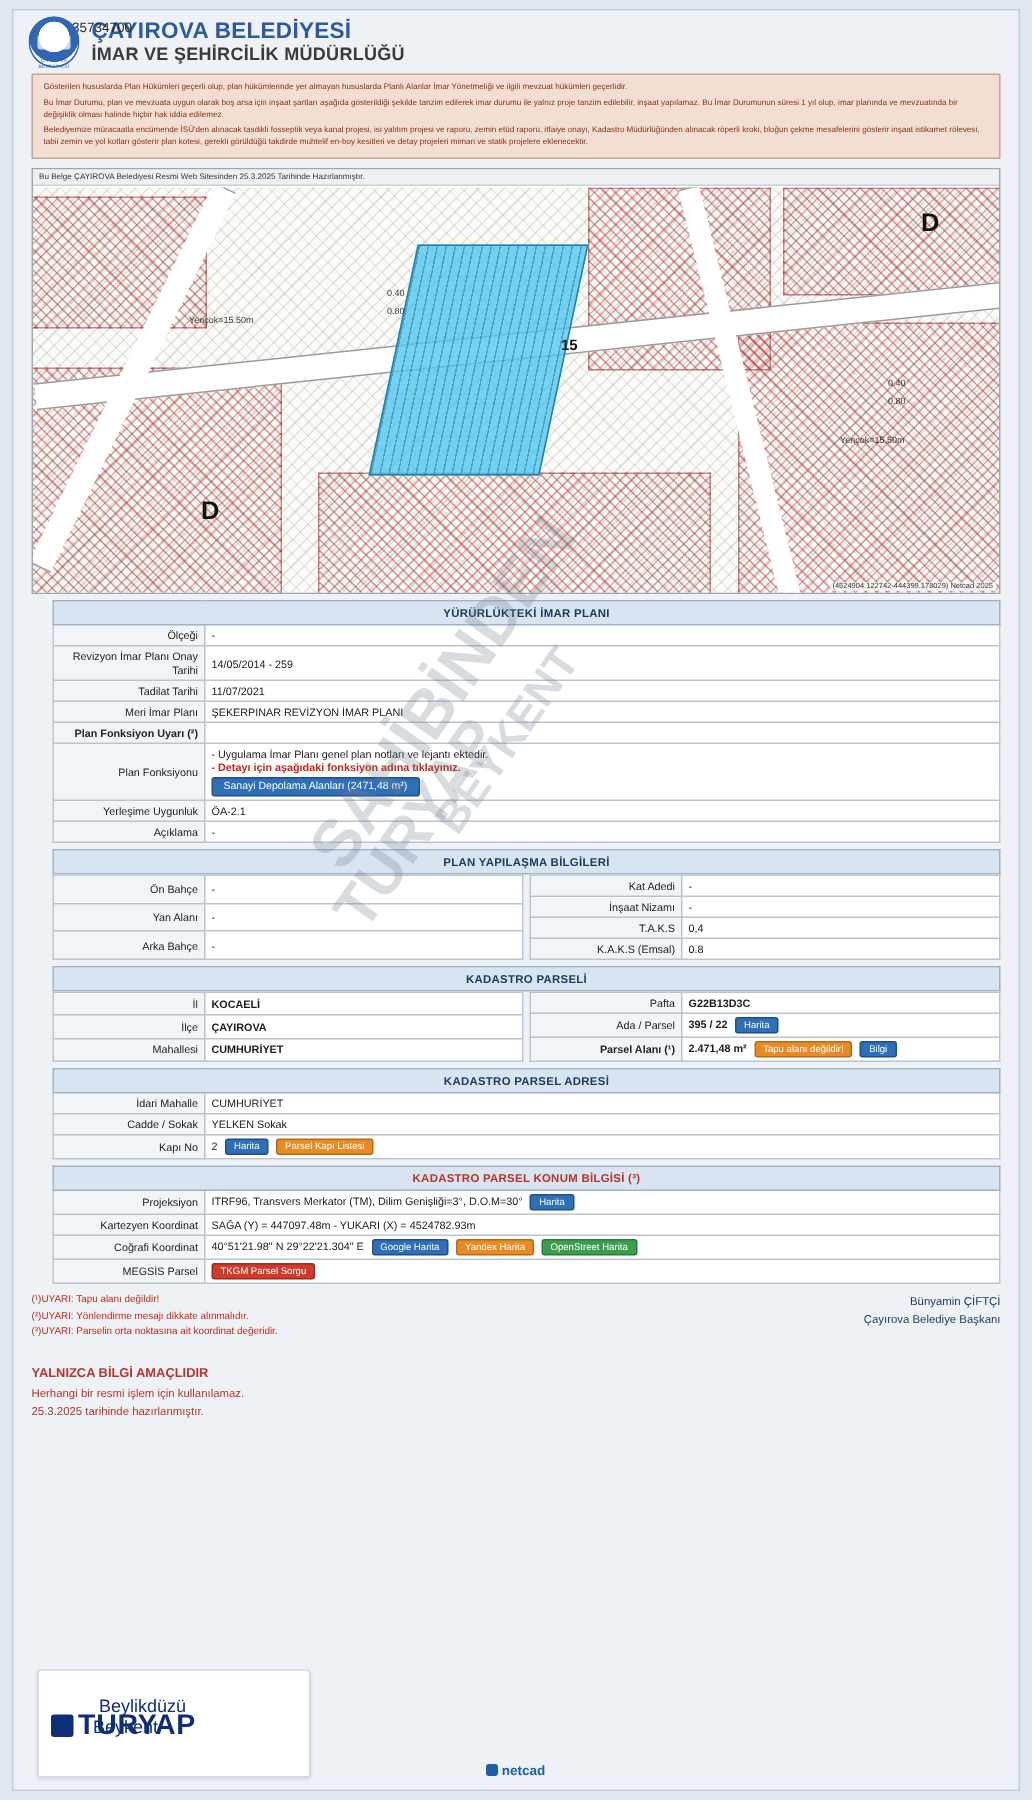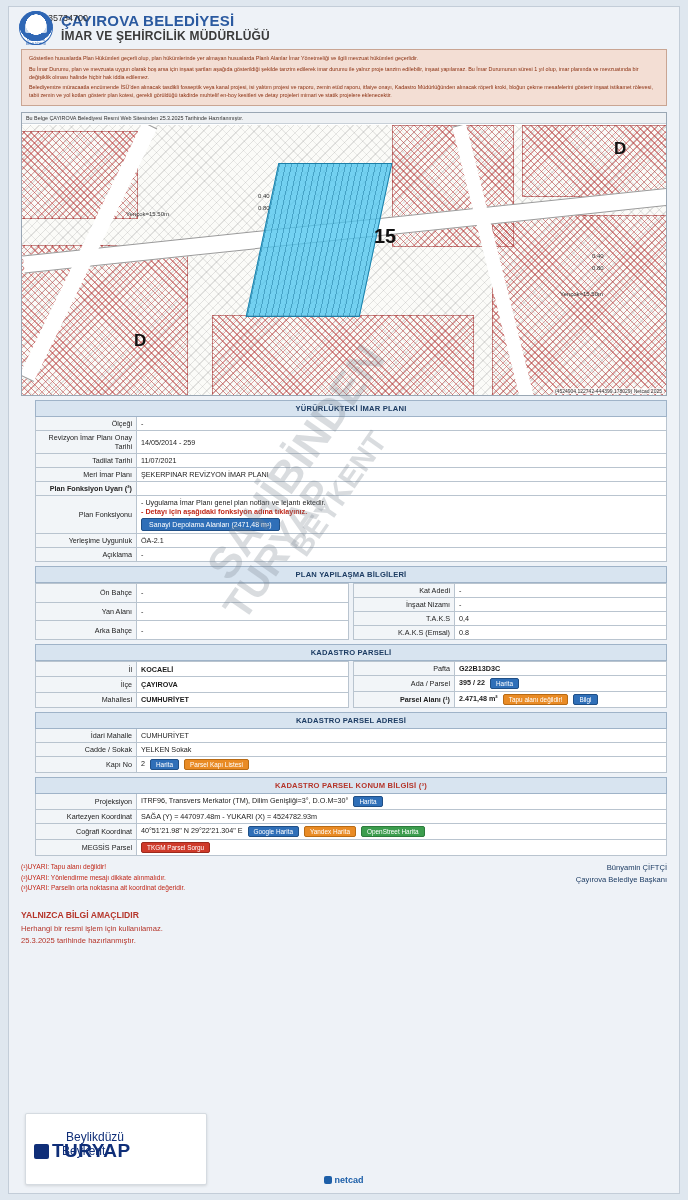--- a/index.html
+++ b/index.html
@@ -88,21 +88,21 @@
     position:absolute;
     background:rgba(77,197,238,.78);
     border:1px solid #1b7fa8;
   }
   .parcelhatch{
     position:absolute;inset:0;
     background:repeating-linear-gradient(90deg, rgba(20,110,150,.45) 0 1px, rgba(255,255,255,0) 1px 6px);
   }
   .mlabel{position:absolute;font-size:7px;color:#222;}
   .mlabel.big{font-size:17px;font-weight:bold;color:#111;}
-  .mlabel.num{font-size:20px;font-weight:bold;color:#111;}
+  .mlabel.num{font-size:10px;font-weight:bold;color:#111;}
   .mtag{position:absolute;font-size:6px;color:#333;}
   .mcopy{
     position:absolute;right:2px;bottom:1px;font-size:5px;color:#333;background:rgba(255,255,255,.7);padding:0 2px;
   }
   
   .section{margin:4px 12px 0 26px;}
   table{border-collapse:collapse;width:100%;font-size:7.2px;background:#fff;}
   .bar{
     background:#d8e4f0;border:1px solid #9fb3c8;
     text-align:center;font-weight:bold;font-size:7.6px;color:#1d3c63;

